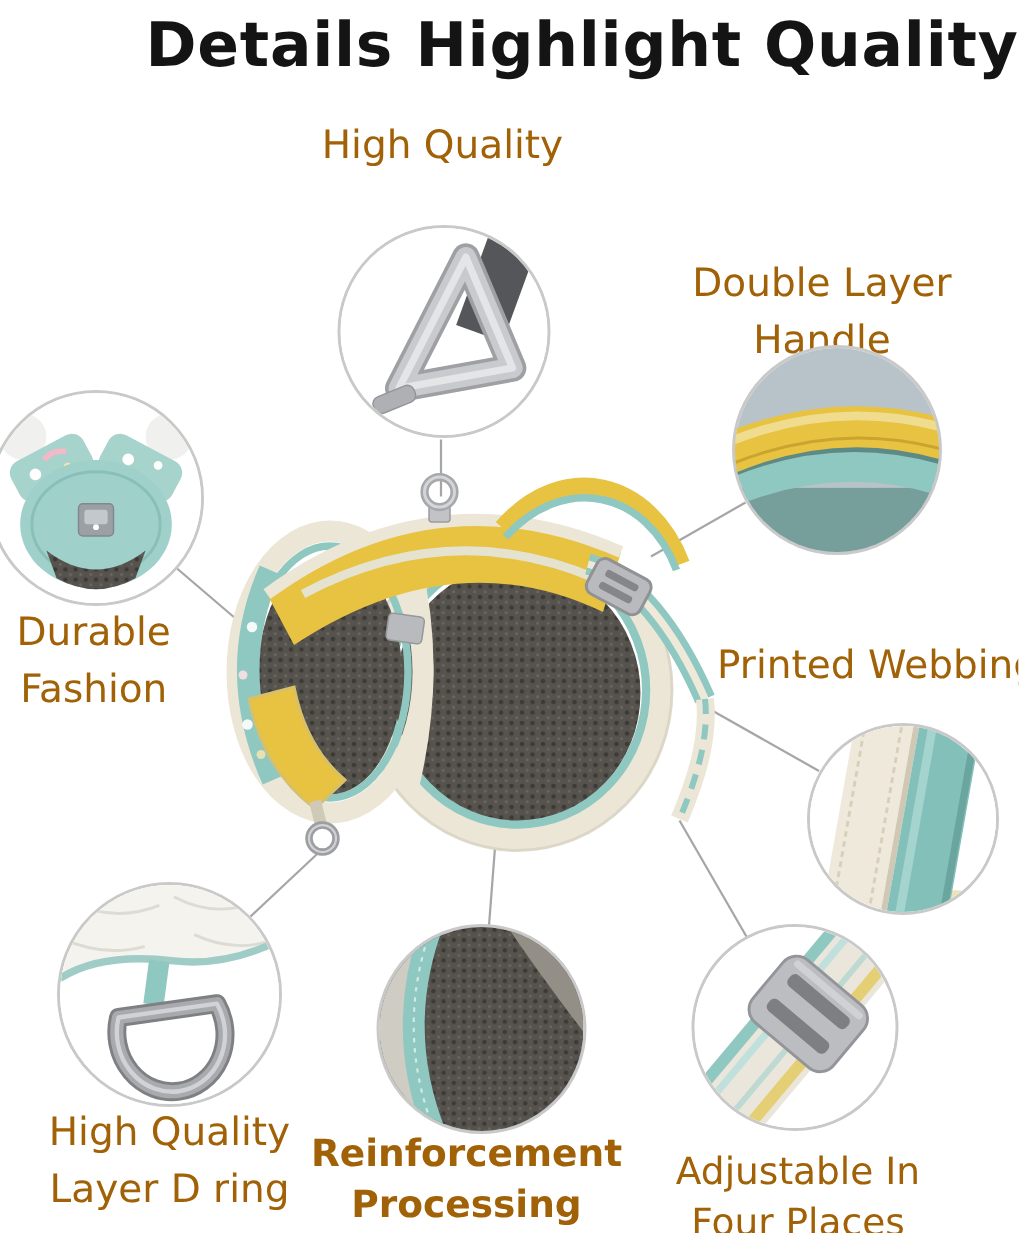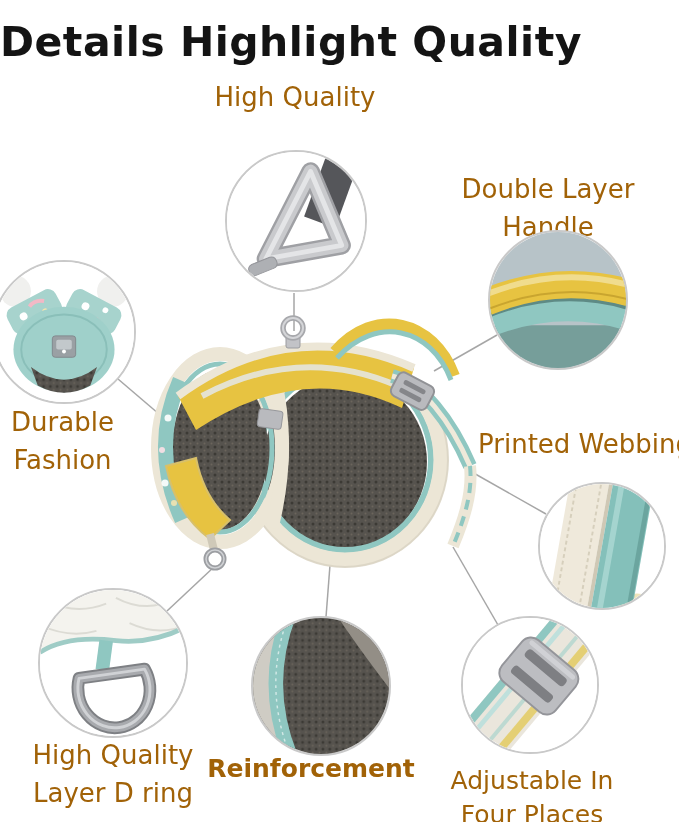--- a/index.html
+++ b/index.html
@@ -5,22 +5,22 @@
   * { margin:0; padding:0; box-sizing:border-box; }
   html,body { background:#ffffff; }
   body { font-family:"DejaVu Sans","Liberation Sans",sans-serif; }
 
   .stage {
     position:relative; width:679px; height:822px;
     margin:0 auto; background:#ffffff; overflow:hidden;
   }
 
   .title {
-    position:absolute; top:18px; left:0; width:100%;
-    text-align:left; font-size:41px; font-weight:700;
+    position:absolute; top:6px; left:0; width:100%;
+    text-align:right; font-size:41px; font-weight:700;
     color:#141414; letter-spacing:0.5px;
   }
 
   .callout-text {
     position:absolute; text-align:center;
     font-size:26px; color:#a16207; line-height:38px;
   }
 
   .detail-circle {
     position:absolute; border-radius:50%;
@@ -84,20 +84,21 @@
     <div>Printed Webbing</div>
   </div>
 
   <div class="callout-text" style="left:5px; top:736px; width:216px;">
     <div>High Quality</div>
     <div>Layer D ring</div>
   </div>
 
   <div class="callout-text" style="left:196px; top:752px; width:230px; font-size:25px; line-height:34px;font-weight:bold;">
     <div>Reinforcement</div>
+    <div>Processing</div>
   </div>
 
   <div class="callout-text" style="left:424px; top:752px; width:216px; font-size:25px; line-height:34px;margin-top:12px;">
     <div>Adjustable In</div>
     <div>Four Places</div>
   </div>
 
   <div class="detail-circle" style="left:225px; top:150px; width:142px; height:142px;">
     <svg viewBox="0 0 142 142">
       <rect width="142" height="142" fill="#ffffff"></rect>

